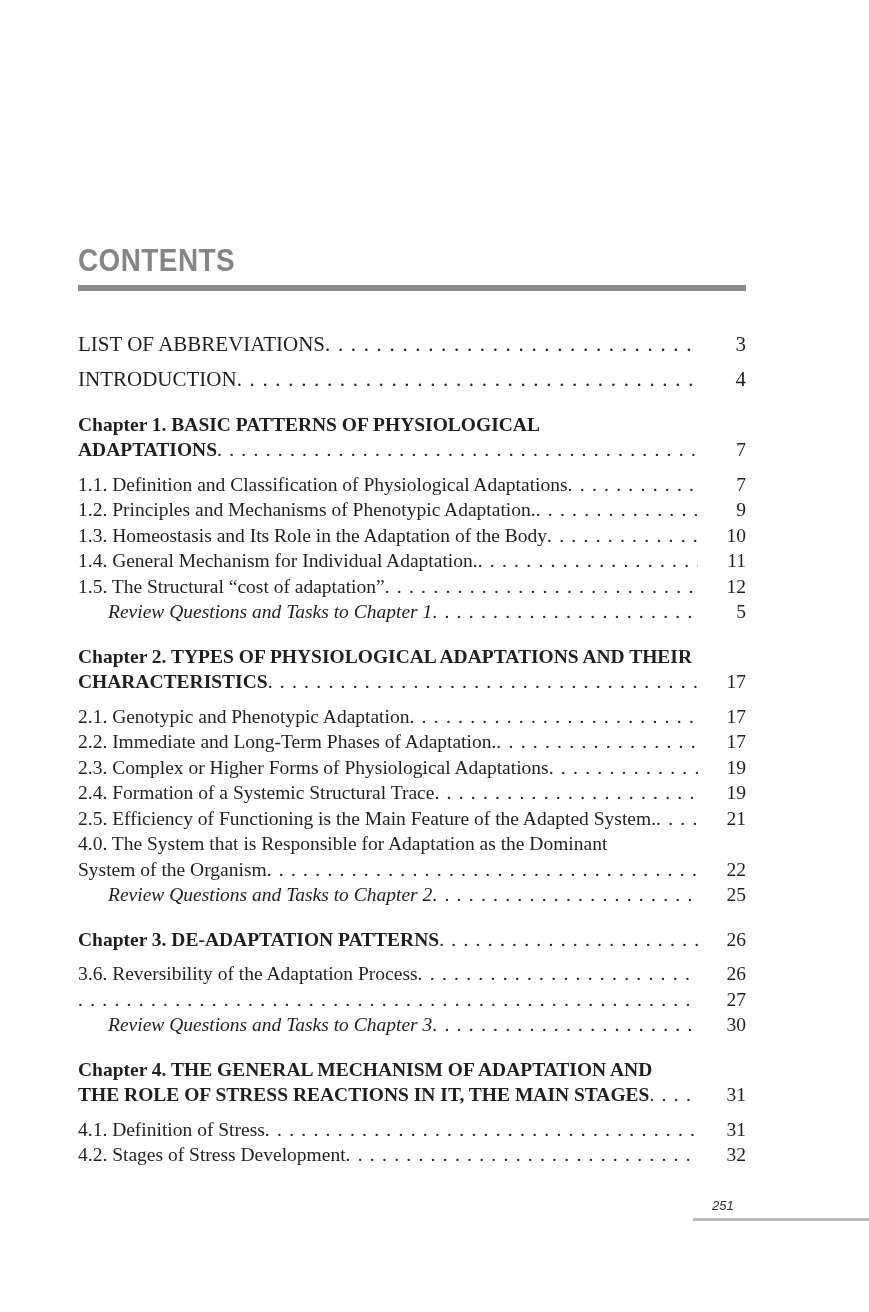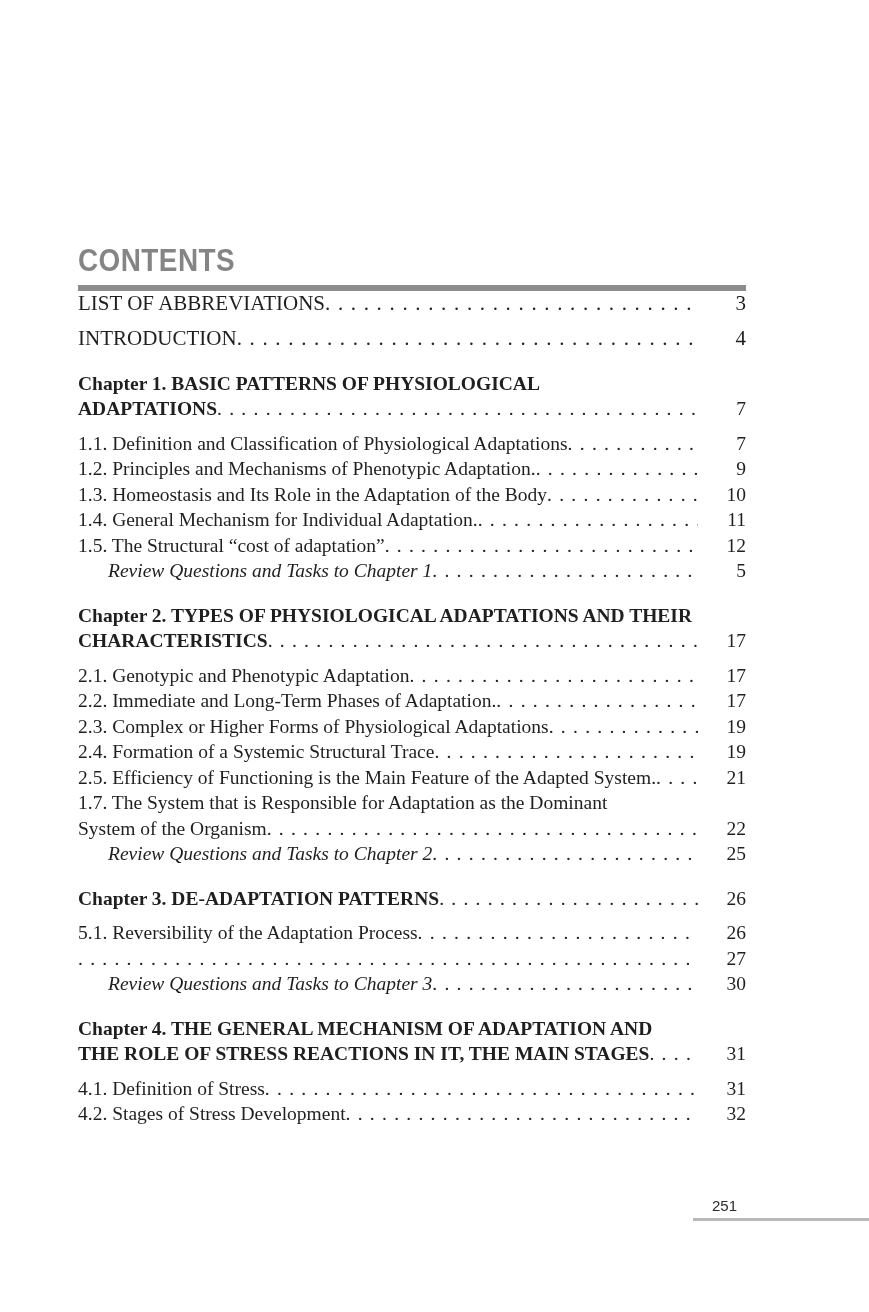--- a/index.html
+++ b/index.html
@@ -31,20 +31,21 @@
     transform: scaleX(0.9);
     transform-origin: left center;
     white-space: nowrap;
   }
   .heading-rule {
     height: 6px;
     background: #8c8c8c;
     margin-top: 9px;
   }
   .toc {
+    margin-top: 41px;
     font-size: 19.5px;
   }
   .entry { margin: 0; }
   .line {
     display: flex;
     align-items: baseline;
     line-height: 25.5px;
     white-space: nowrap;
   }
   .t { flex: 0 0 auto; }
@@ -65,23 +66,24 @@
     color: #1f1f1f;
   }
   .entry.top { font-size: 21px; margin-bottom: 9.5px; }
   .entry.chapter { font-weight: bold; margin-top: 19px; margin-bottom: 9px; }
   .entry.review .t { font-style: italic; padding-left: 30px; text-align: center; }
   .footer-num {
     position: absolute;
     left: 712px;
     top: 1195px;
     font-family: "Liberation Sans", sans-serif;
-    font-size: 15px;
+    font-size: 13px;
     line-height: 21px;
     color: #2a2a2a;
+    font-style: italic;
   }
   .footer-rule {
     position: absolute;
     left: 693px;
     top: 1218px;
     width: 176px;
     height: 3px;
     background: #b9b9b9;
   }
 </style>
@@ -198,21 +200,21 @@
       </div>
       <div class="entry item">
         <div class="line">
           <span class="t">2.5. Efficiency of Functioning is the Main Feature of the Adapted System.</span>
           <span class="leader">. . . . . . . . . . . . . . . . . . . . . . . . . . . . . . . . . . . . . . . . . . . . . . . . . . . . . . . . . . . . . . . . . . . . . . . . . . . . . . . . </span>
           <span class="pg">21</span>
         </div>
       </div>
       <div class="entry item">
         <div class="line">
-          <span class="t">1.7. The System that is Responsible for Adaptation as the Dominant</span>
+          <span class="t">4.0. The System that is Responsible for Adaptation as the Dominant</span>
         </div>
         <div class="line">
           <span class="t">System of the Organism</span>
           <span class="leader">. . . . . . . . . . . . . . . . . . . . . . . . . . . . . . . . . . . . . . . . . . . . . . . . . . . . . . . . . . . . . . . . . . . . . . . . . . . . . . . . </span>
           <span class="pg">22</span>
         </div>
       </div>
       <div class="entry review">
         <div class="line">
           <span class="t">Review Questions and Tasks to Chapter 2</span>
@@ -222,21 +224,21 @@
       </div>
       <div class="entry chapter">
         <div class="line">
           <span class="t">Chapter 3. DE-ADAPTATION PATTERNS</span>
           <span class="leader">. . . . . . . . . . . . . . . . . . . . . . . . . . . . . . . . . . . . . . . . . . . . . . . . . . . . . . . . . . . . . . . . . . . . . . . . . . . . . . . . </span>
           <span class="pg">26</span>
         </div>
       </div>
       <div class="entry item">
         <div class="line">
-          <span class="t">5.1. Reversibility of the Adaptation Process</span>
+          <span class="t">3.6. Reversibility of the Adaptation Process</span>
           <span class="leader">. . . . . . . . . . . . . . . . . . . . . . . . . . . . . . . . . . . . . . . . . . . . . . . . . . . . . . . . . . . . . . . . . . . . . . . . . . . . . . . . </span>
           <span class="pg">26</span>
         </div>
       </div>
       <div class="entry item">
         <div class="line">
           <span class="leader">. . . . . . . . . . . . . . . . . . . . . . . . . . . . . . . . . . . . . . . . . . . . . . . . . . . . . . . . . . . . . . . . . . . . . . . . . . . . . . . . </span>
           <span class="pg">27</span>
         </div>
       </div>

